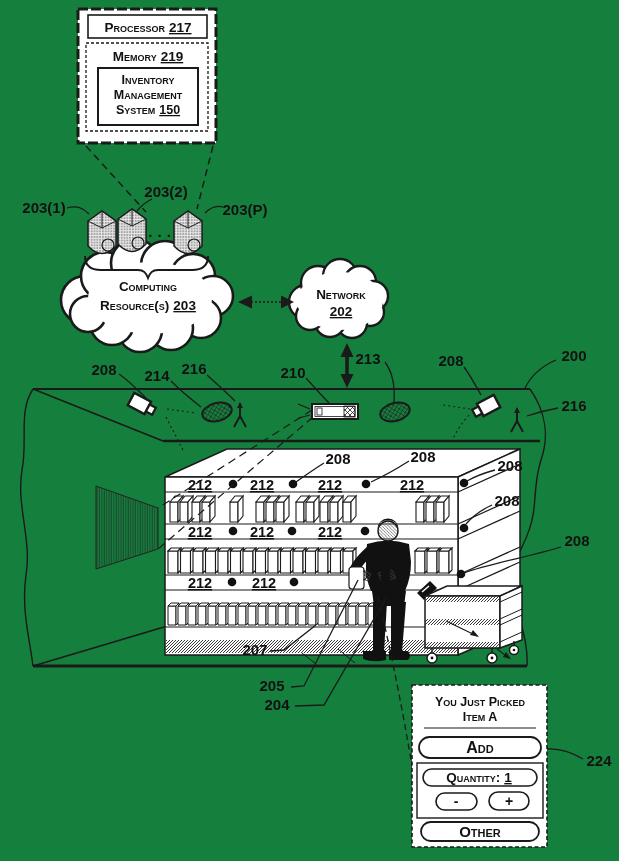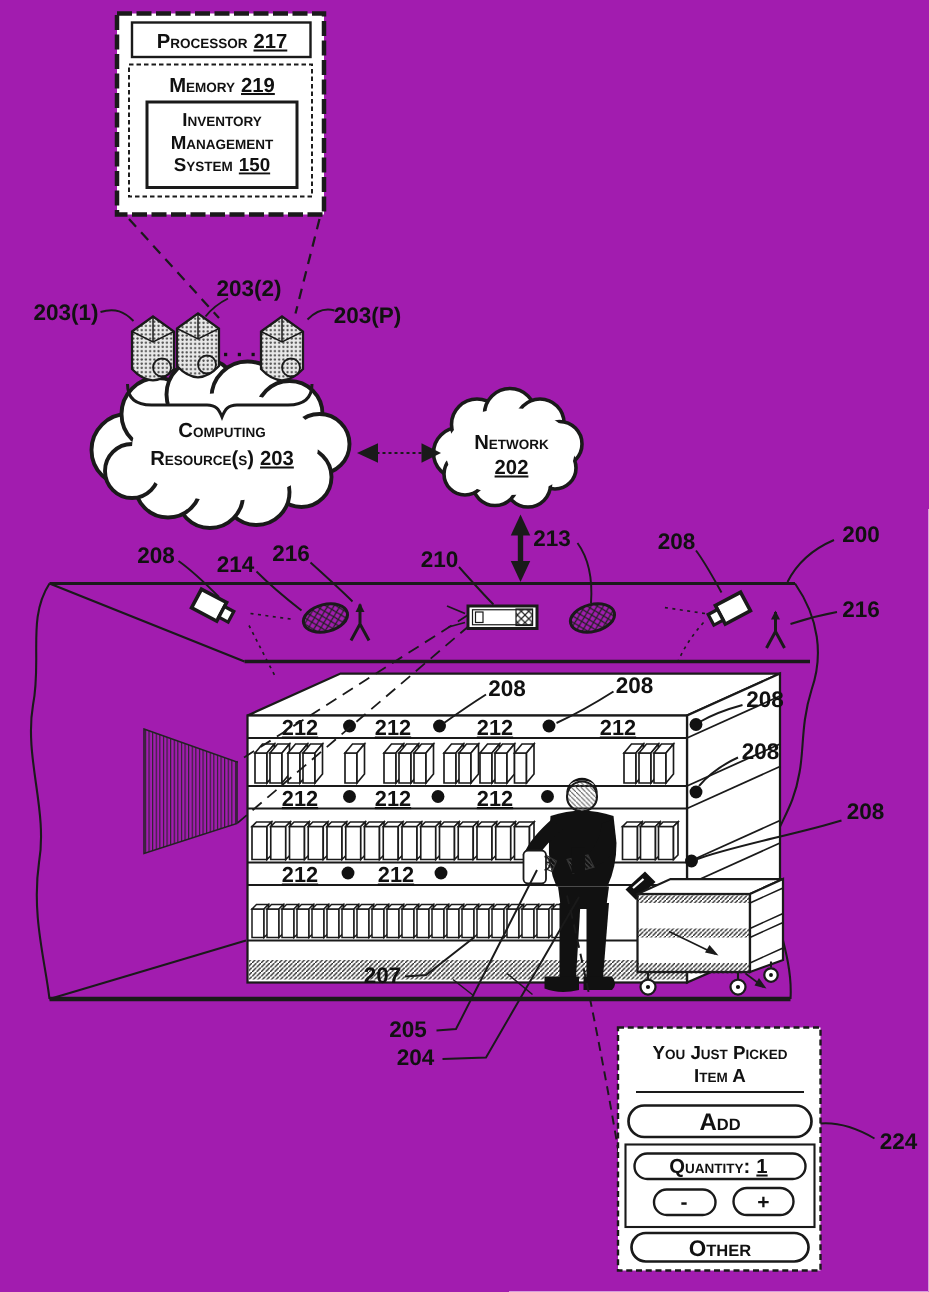--- a/index.html
+++ b/index.html
@@ -1,16 +1,16 @@
 <!DOCTYPE html>
 <html><head>
 <meta charset="utf-8">
 <style>
   html,body{margin:0;padding:0;background:#fff;}
-  .stage{width:619px;height:861px;position:relative;background:#a21caf;}
+  .stage{width:619px;height:861px;position:relative;background:#15803d;}
   svg{display:block;}
   text{font-family:"Liberation Sans",sans-serif;fill:#111;}
   .sc{font-variant:small-caps;}
   .u{text-decoration:underline;}
   .ref{font-size:15px;font-weight:600;}
   .r212{font-size:14.5px;font-weight:600;}
   .bx{font-size:13.5px;font-weight:600;}
   .bxs{font-size:12.5px;font-weight:600;}
   .dots3{font-size:15px;font-weight:700;}
   .p-title{font-size:12.5px;font-weight:600;}

